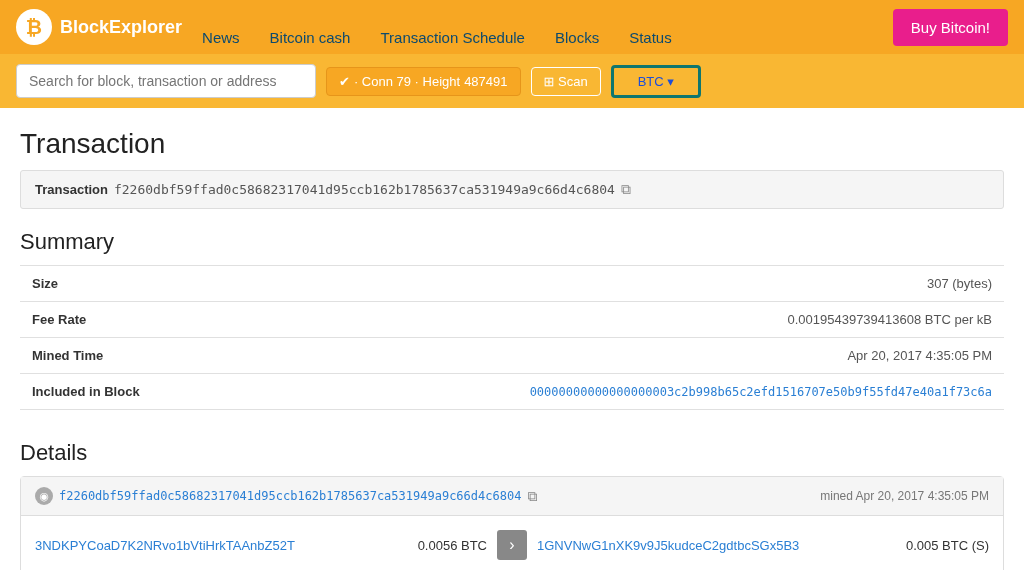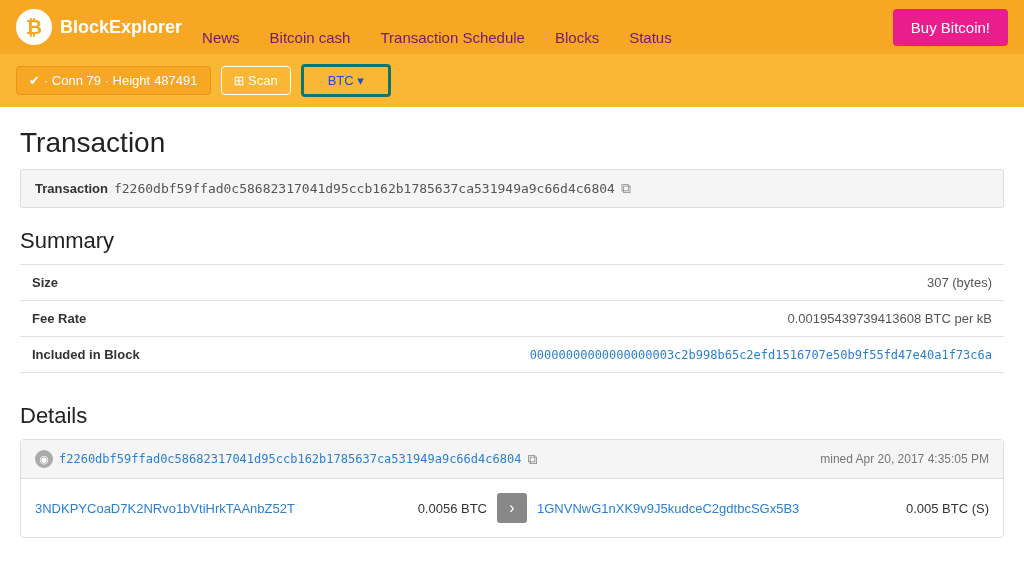--- a/index.html
+++ b/index.html
@@ -39,21 +39,21 @@
       font-size: 18px;
       font-weight: bold;
     }
     .nav-links {
       display: flex;
       align-items: center;
       flex: 1;
       gap: 30px;
     }
     .nav-link {
-      color: #701a75;
+      color: #0c4a6e;
       text-decoration: none;
       font-size: 15px;
       cursor: pointer;
       margin-top: 20px;
     }
     .buy-btn {
       background: #e91e8c;
       color: #fff;
       border: none;
       padding: 10px 18px;
@@ -277,20 +277,21 @@
     <a class="nav-link" href="#">News</a>
     <a class="nav-link" href="#">Bitcoin cash</a>
     <a class="nav-link" href="#">Transaction Schedule</a>
     <a class="nav-link" href="#">Blocks</a>
     <a class="nav-link" href="#">Status</a>
   </div>
   <button class="buy-btn">Buy Bitcoin!</button>
 </nav>
 
 <div class="search-bar">
+  <input class="search-input" type="text" placeholder="Search for block, transaction or address" style="">
   <div class="conn-badge">
     <span class="check">✔</span>
     <span>· Conn 79 · Height</span>
     <span>487491</span>
   </div>
   <button class="scan-btn">⊞ Scan</button>
   <button class="btc-dropdown">BTC ▾</button>
 </div>
 
 <div class="main-content">
@@ -307,20 +308,24 @@
 
   <table class="summary-table">
     <tbody>
       <tr>
         <td>Size</td>
         <td>307 (bytes)</td>
       </tr>
       <tr>
         <td>Fee Rate</td>
         <td>0.00195439739413608 BTC per kB</td>
+      </tr>
+      <tr>
+        <td>Mined Time</td>
+        <td>Apr 20, 2017 4:35:05 PM</td>
       </tr>
       <tr>
         <td>Included in Block</td>
         <td>
           <a class="block-link" href="#">00000000000000000003c2b998b65c2efd1516707e50b9f55fd47e40a1f73c6a</a>
         </td>
       </tr>
     </tbody>
   </table>
 

